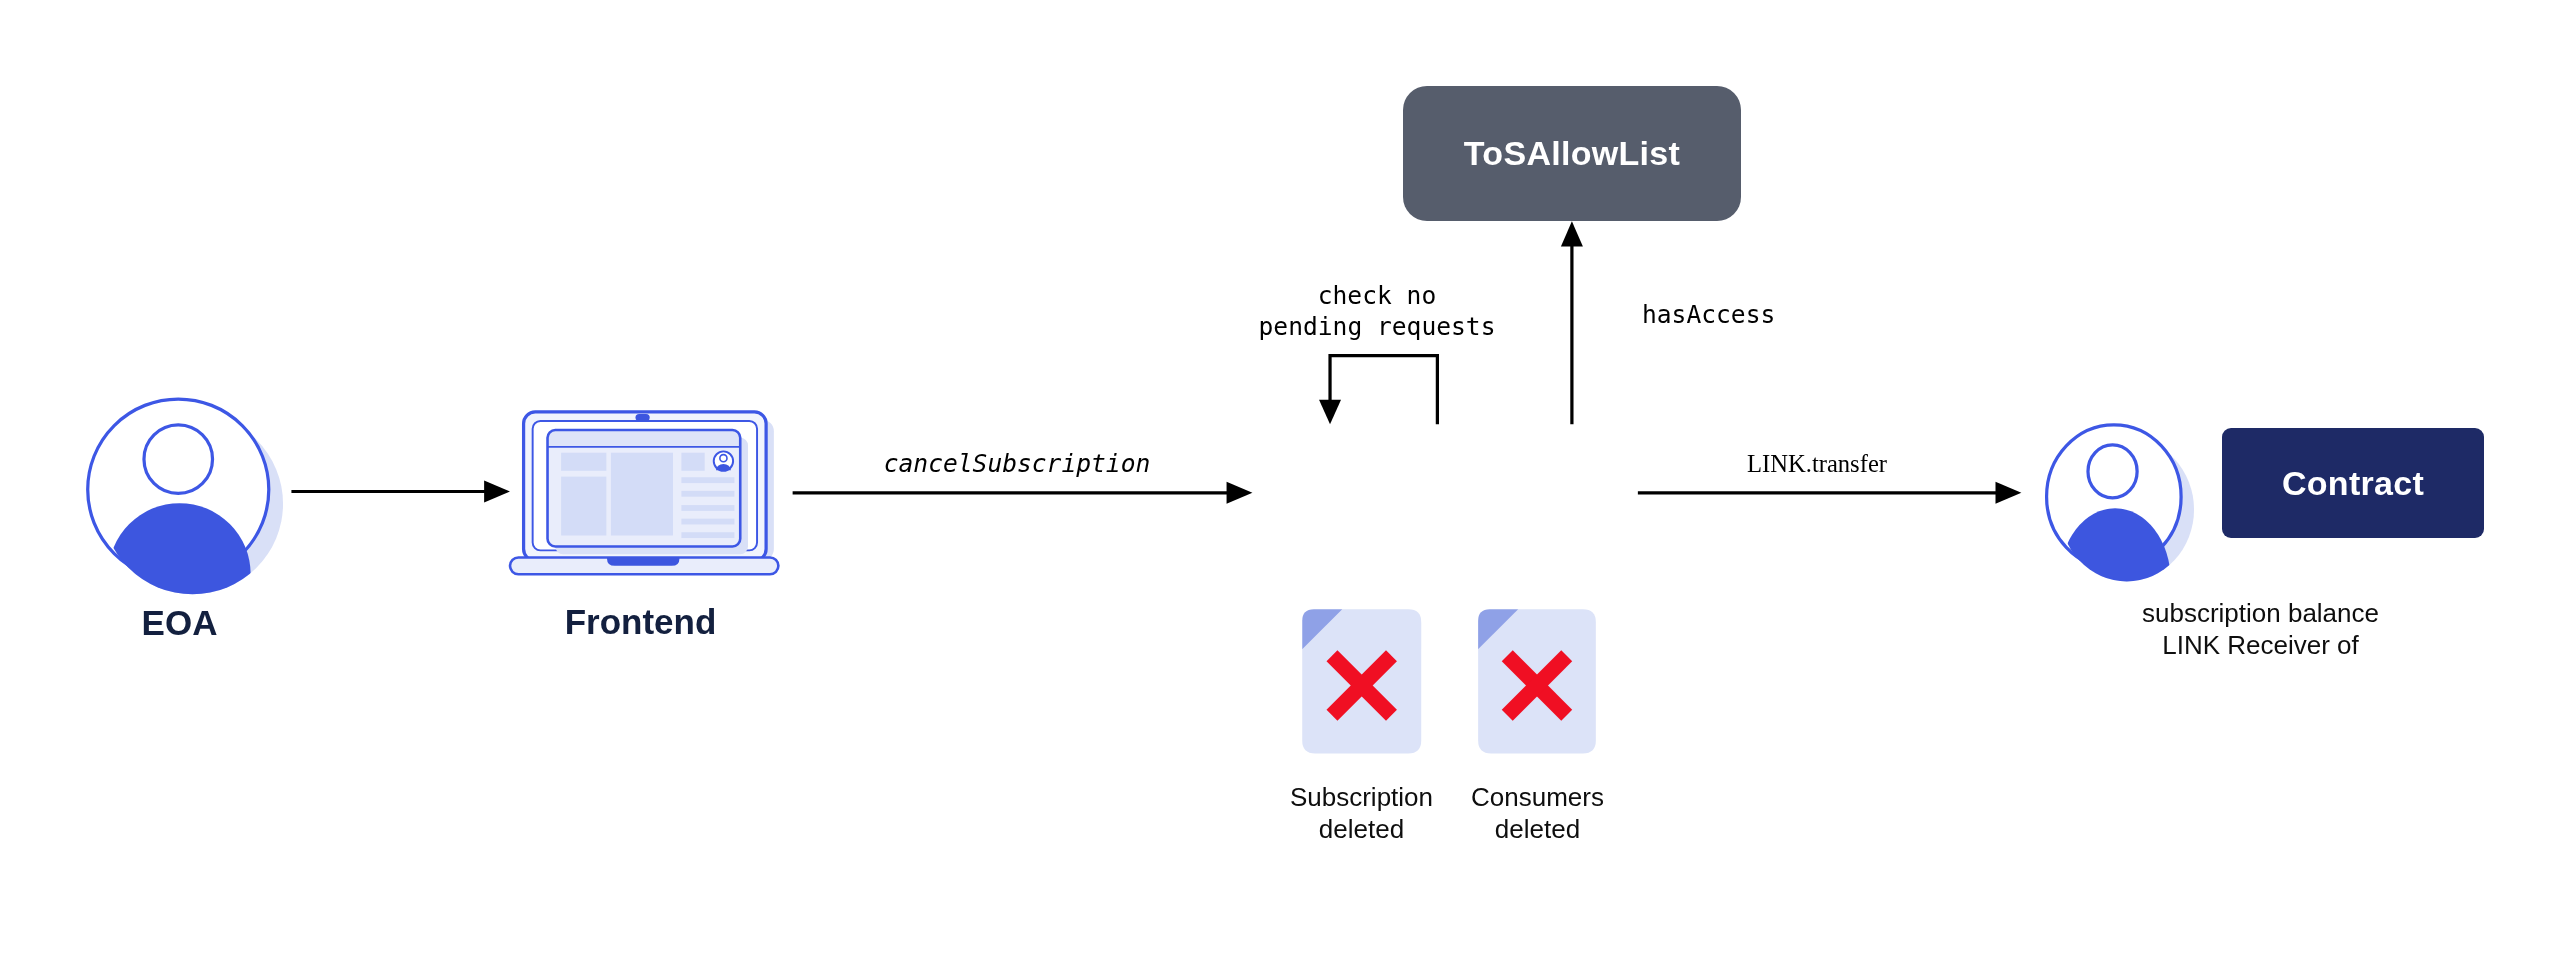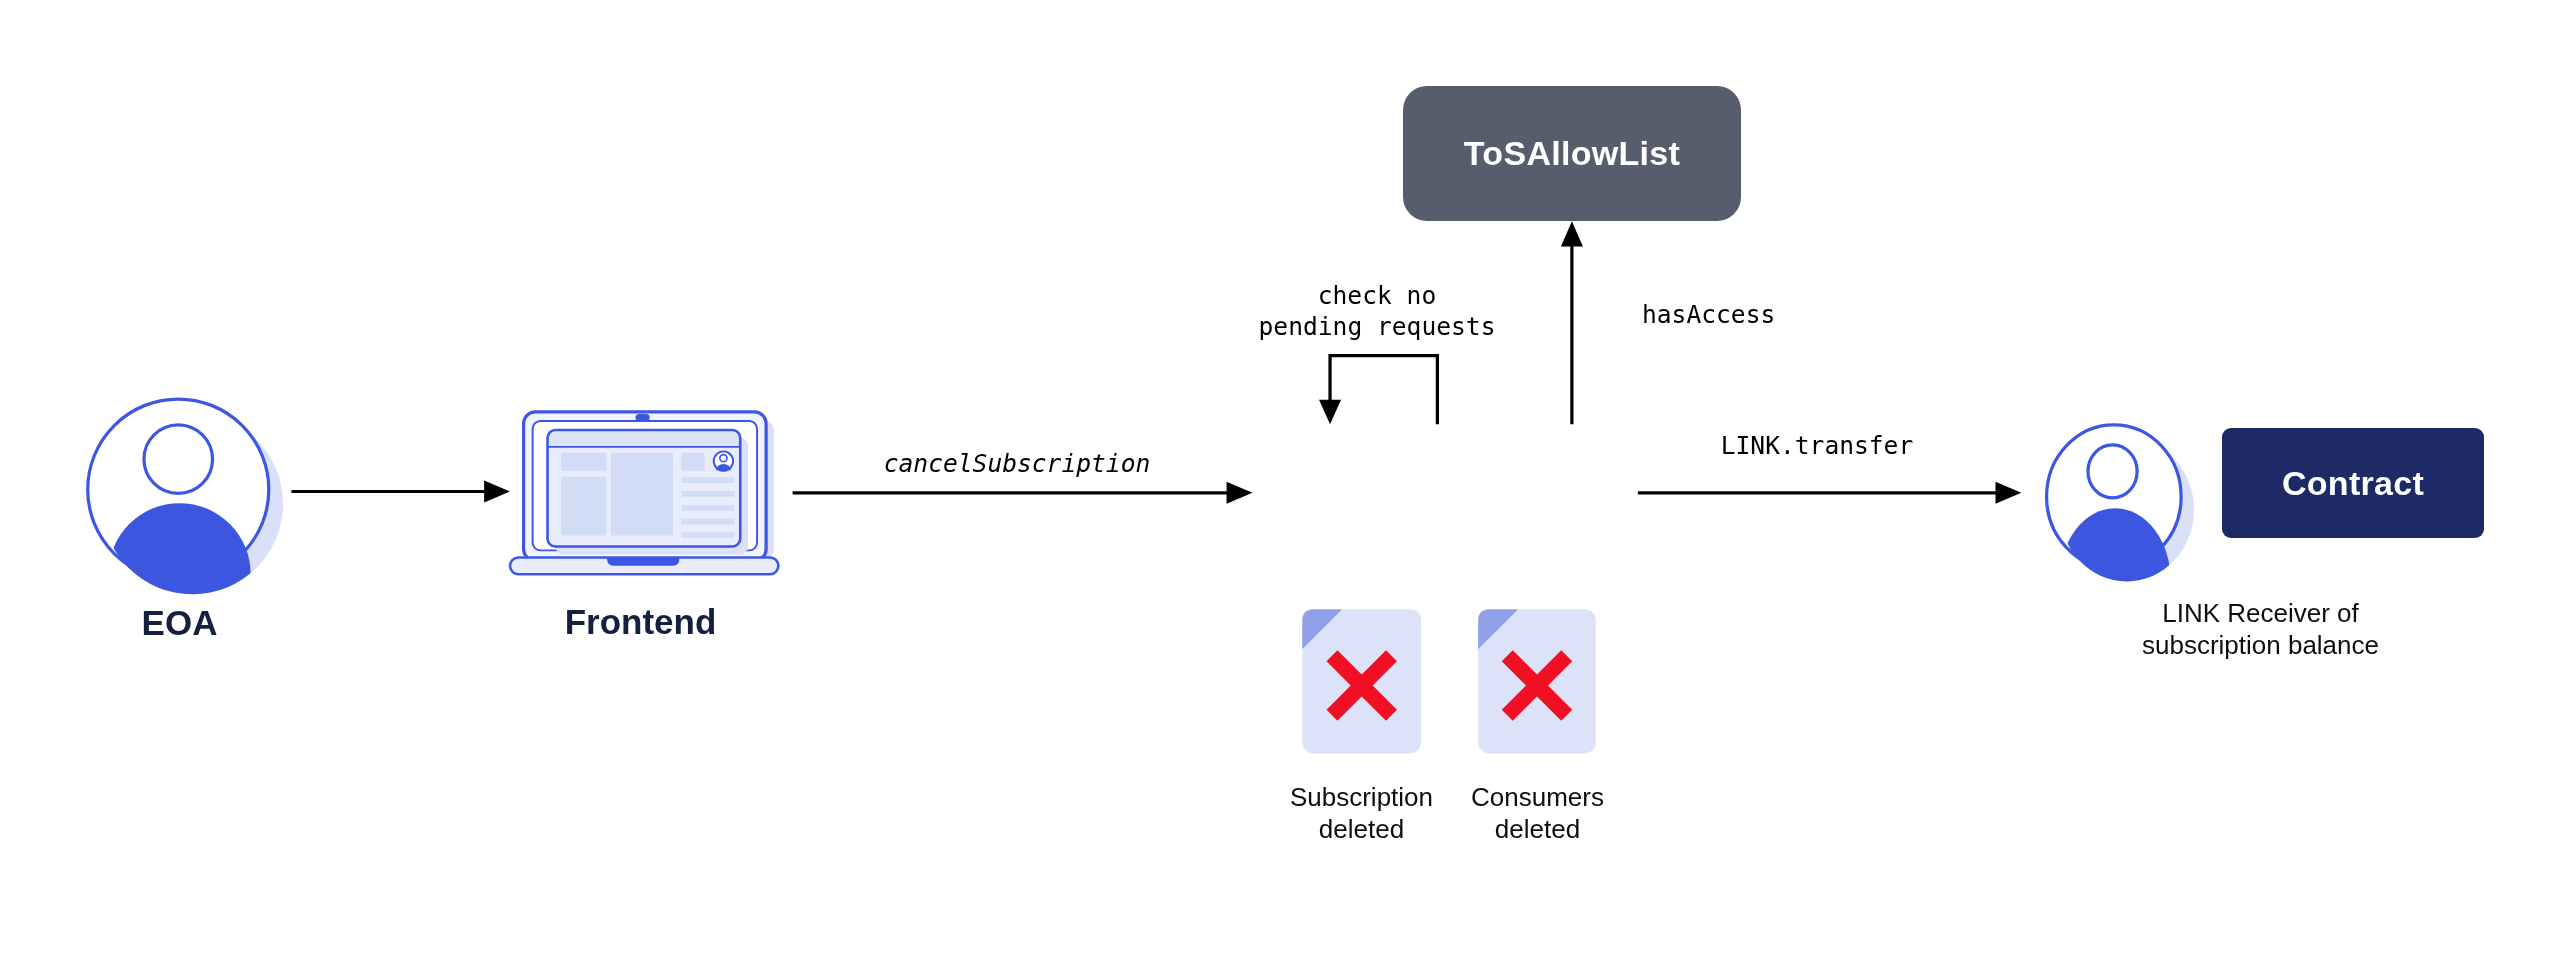--- a/index.html
+++ b/index.html
@@ -194,37 +194,37 @@
 
   <div class="node navy" style="left:2222px;top:428px;width:262px;height:110px;">
     <span>Contract</span>
   </div>
 
   <div class="icon-label" style="left:511px;top:602px;width:259px;">Frontend</div>
 
   <div class="icon-label" style="left:50px;top:603px;width:259px;">EOA</div>
 
   <div class="caption" style="left:2099px;top:597px;width:323px;">
+    <span>subscription balance</span>
     <span>LINK Receiver of</span>
-    <span>subscription balance</span>
   </div>
 
   <div class="caption" style="left:1232px;top:781px;width:259px;">
     <span>Subscription</span>
     <span>deleted</span>
   </div>
 
   <div class="caption" style="left:1408px;top:781px;width:259px;">
     <span>Consumers</span>
     <span>deleted</span>
   </div>
 
   <div class="mono center" style="left:1017px;top:450px;font-style:italic;">cancelSubscription</div>
 
-  <div class="mono center" style="left:1817px;top:432px;">LINK.transfer</div>
+  <div class="mono center" style="left:1817px;top:450px;font-family:Liberation Serif, serif;">LINK.transfer</div>
 
   <div class="mono" style="left:1642px;top:301px;">hasAccess</div>
 
   <div class="mono center" style="left:1377px;top:280px;line-height:31px;text-align:center;">
     <span>check no</span>
     <span>pending requests</span>
   </div>
 
 </div>
 

